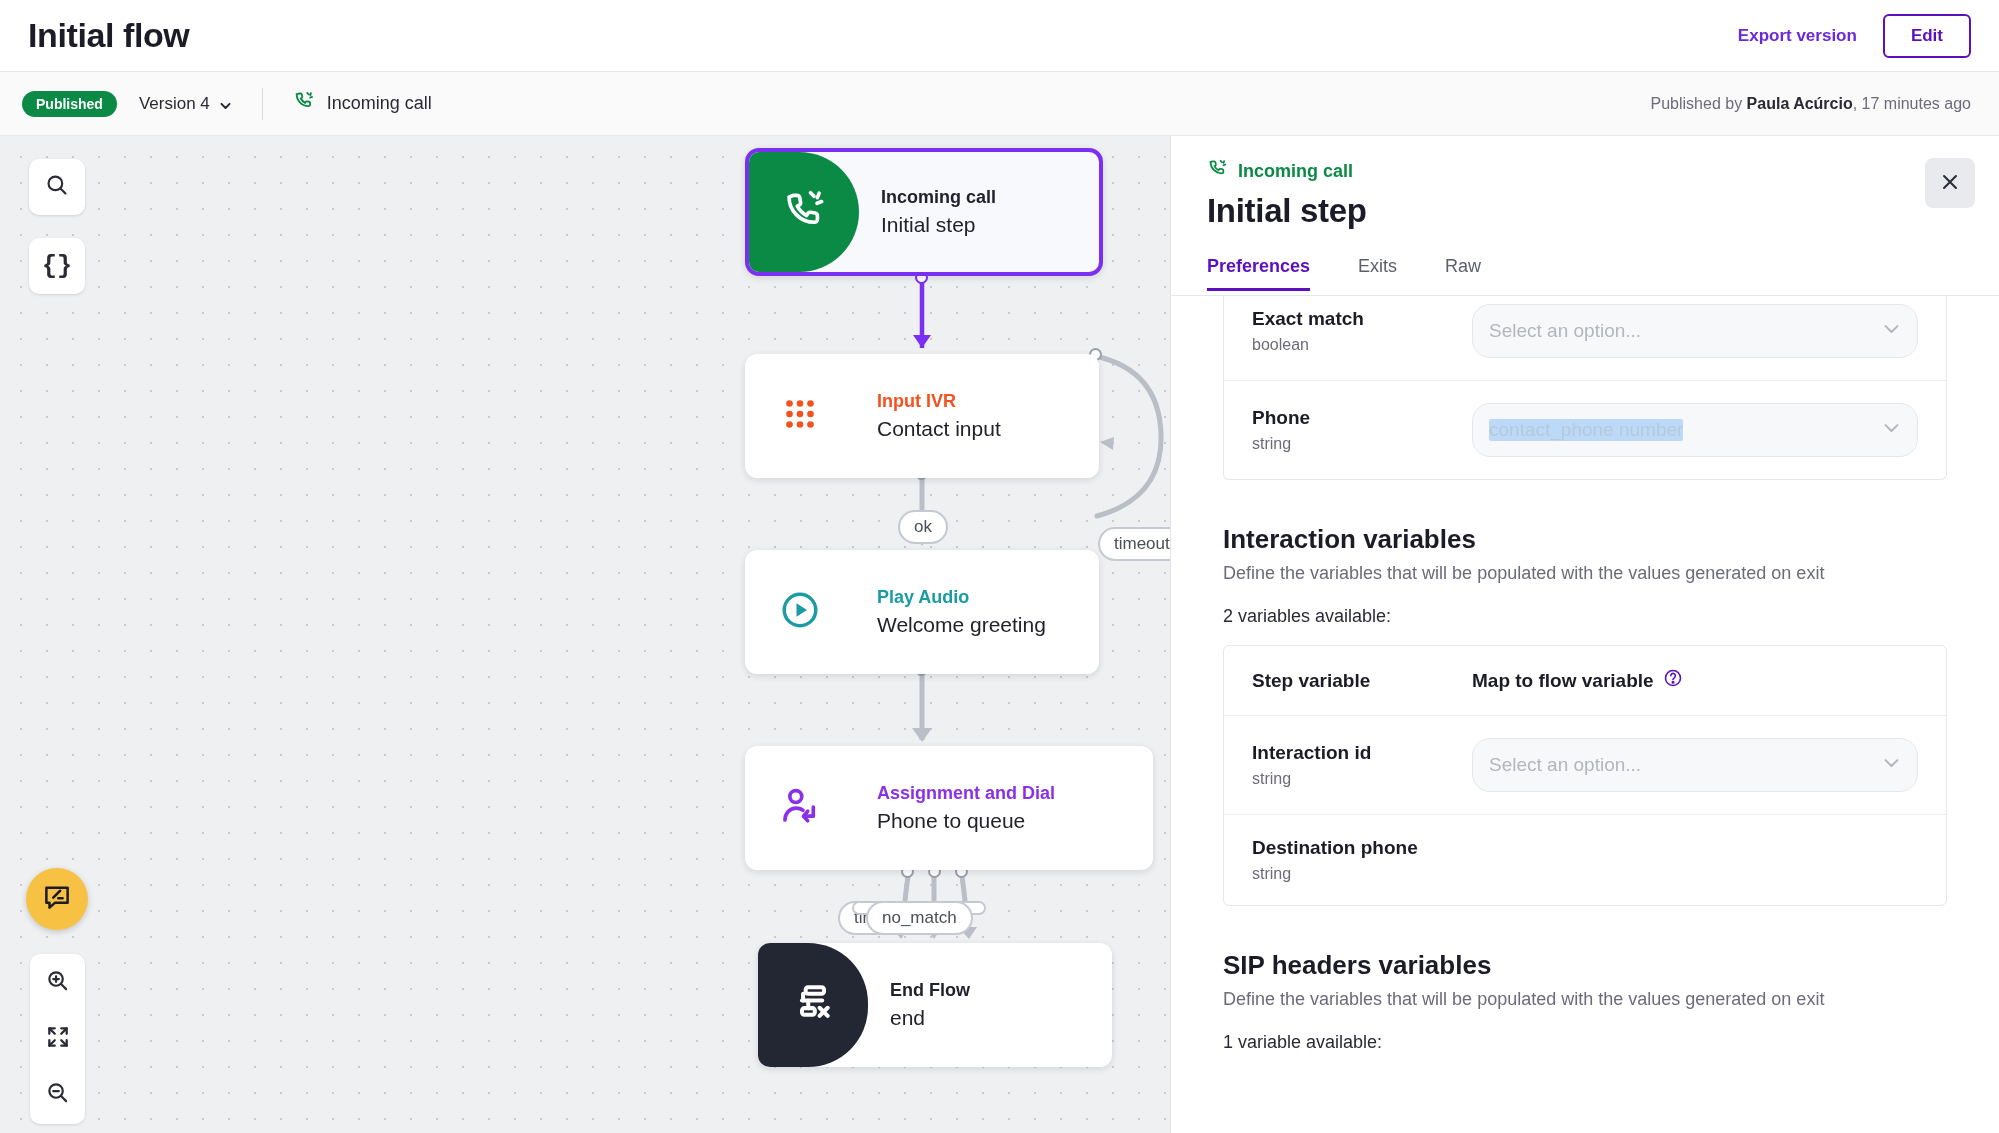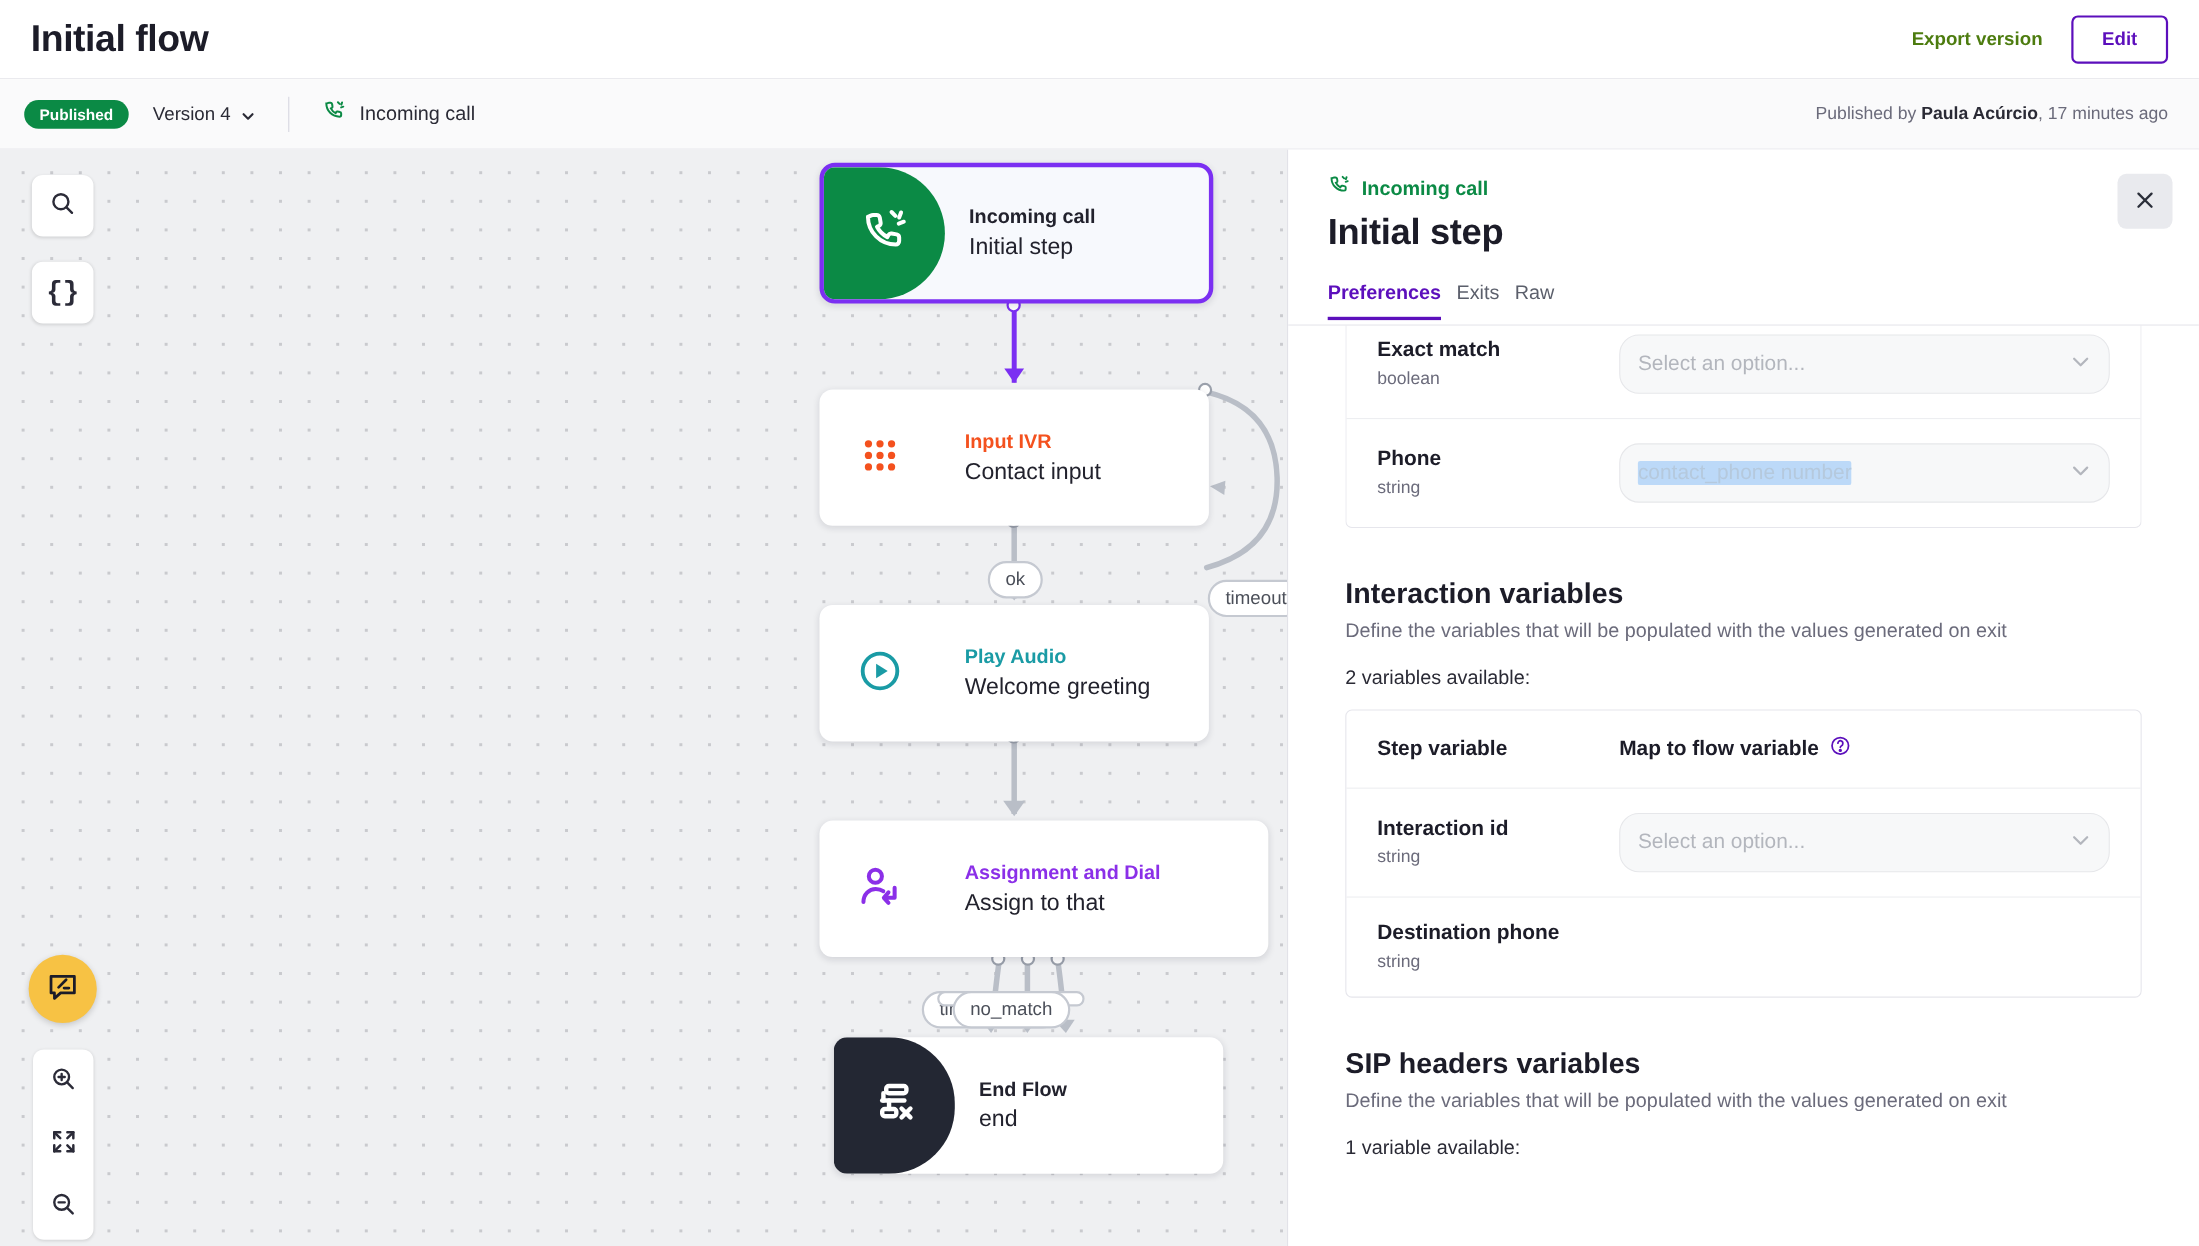--- a/index.html
+++ b/index.html
@@ -20,21 +20,21 @@
   }
   .flow-title {
     margin-left: 28px;
     font-size: 34px; font-weight: 700; color: #1c1c28; letter-spacing: -0.4px;
   }
   .topbar-right {
     margin-left: auto; margin-right: 28px;
     display: flex; align-items: center; gap: 26px;
   }
   .export-link {
-    font-size: 17px; font-weight: 700; color: #4d7c0f; cursor: pointer;
+    font-size: 17px; font-weight: 700; color: #6d28d9; cursor: pointer;
     background: none; border: none; font-family: inherit;
   }
   .edit-btn {
     font-size: 17px; font-weight: 700; color: #5c0fbc;
     border: 2px solid #5c0fbc; border-radius: 6px;
     padding: 10px 26px; background: #fff; cursor: pointer; font-family: inherit;
   }
 
   
   .subbar {
@@ -178,21 +178,21 @@
     width: 50px; height: 50px; border-radius: 8px;
     background: #e9eaee; border: none; cursor: pointer;
     display: flex; align-items: center; justify-content: center;
   }
   .panel-head { padding: 22px 36px 0 36px; }
   .panel-kicker {
     display: flex; align-items: center; gap: 10px;
     color: #0b8a45; font-size: 18px; font-weight: 700;
   }
   .panel-title { font-size: 33px; font-weight: 700; color: #1c1c28; margin-top: 8px; letter-spacing: -0.3px; }
-  .tabs { display: flex; gap: 14px; margin-top: 26px; position: relative; }
+  .tabs { display: flex; gap: 48px; margin-top: 26px; position: relative; }
   .tab { font-size: 18px; color: #5b5f6b; padding-bottom: 11px; cursor: pointer; }
   .tab.active { color: #5c0fbc; font-weight: 700; border-bottom: 3px solid #5c0fbc; }
   .panel-sep { height: 1px; background: #e6e6ec; }
 
   .panel-body { position: absolute; left: 0; right: 0; top: 160px; bottom: 0; overflow: hidden; padding: 0 52px; }
 
   .form-card { border: 1px solid #e6e6ec; border-radius: 6px; border-top: none; }
   .form-row {
     display: flex; align-items: center;
     padding: 22px 0 22px 0;
@@ -399,21 +399,21 @@
       <span>
         <svg width="42" height="42" viewBox="0 0 24 24" fill="none" stroke="#8b2fe8" stroke-width="2.1" stroke-linecap="round" stroke-linejoin="round">
           <circle cx="9.6" cy="6.6" r="3.4"></circle>
           <path d="M3.4 20c0-4 2.9-6.8 6.4-6.8 1.5 0 2.8.4 3.9 1.2"></path>
           <path d="M19.6 12.6v5.2h-5.4M16.4 15l-2.4 2.8 2.4 2.6"></path>
         </svg>
       </span>
     </div>
     <div class="node-txt">
       <span class="node-kind k-assign">Assignment and Dial</span>
-      <span class="node-name">Assign to that</span>
+      <span class="node-name">Phone to queue</span>
     </div>
   </div>
 
   <div class="node" id="node-end">
     <div class="node-icon-circ">
       <span>
         <svg width="44" height="44" viewBox="0 0 24 24" fill="none" stroke="#ffffff" stroke-width="2.2" stroke-linecap="round" stroke-linejoin="round">
           <rect x="8" y="3.4" width="10" height="3.6" rx="1.3"></rect>
           <path d="M6 10.6h11"></path>
           <rect x="6" y="14.8" width="7" height="3.6" rx="1.3"></rect>

